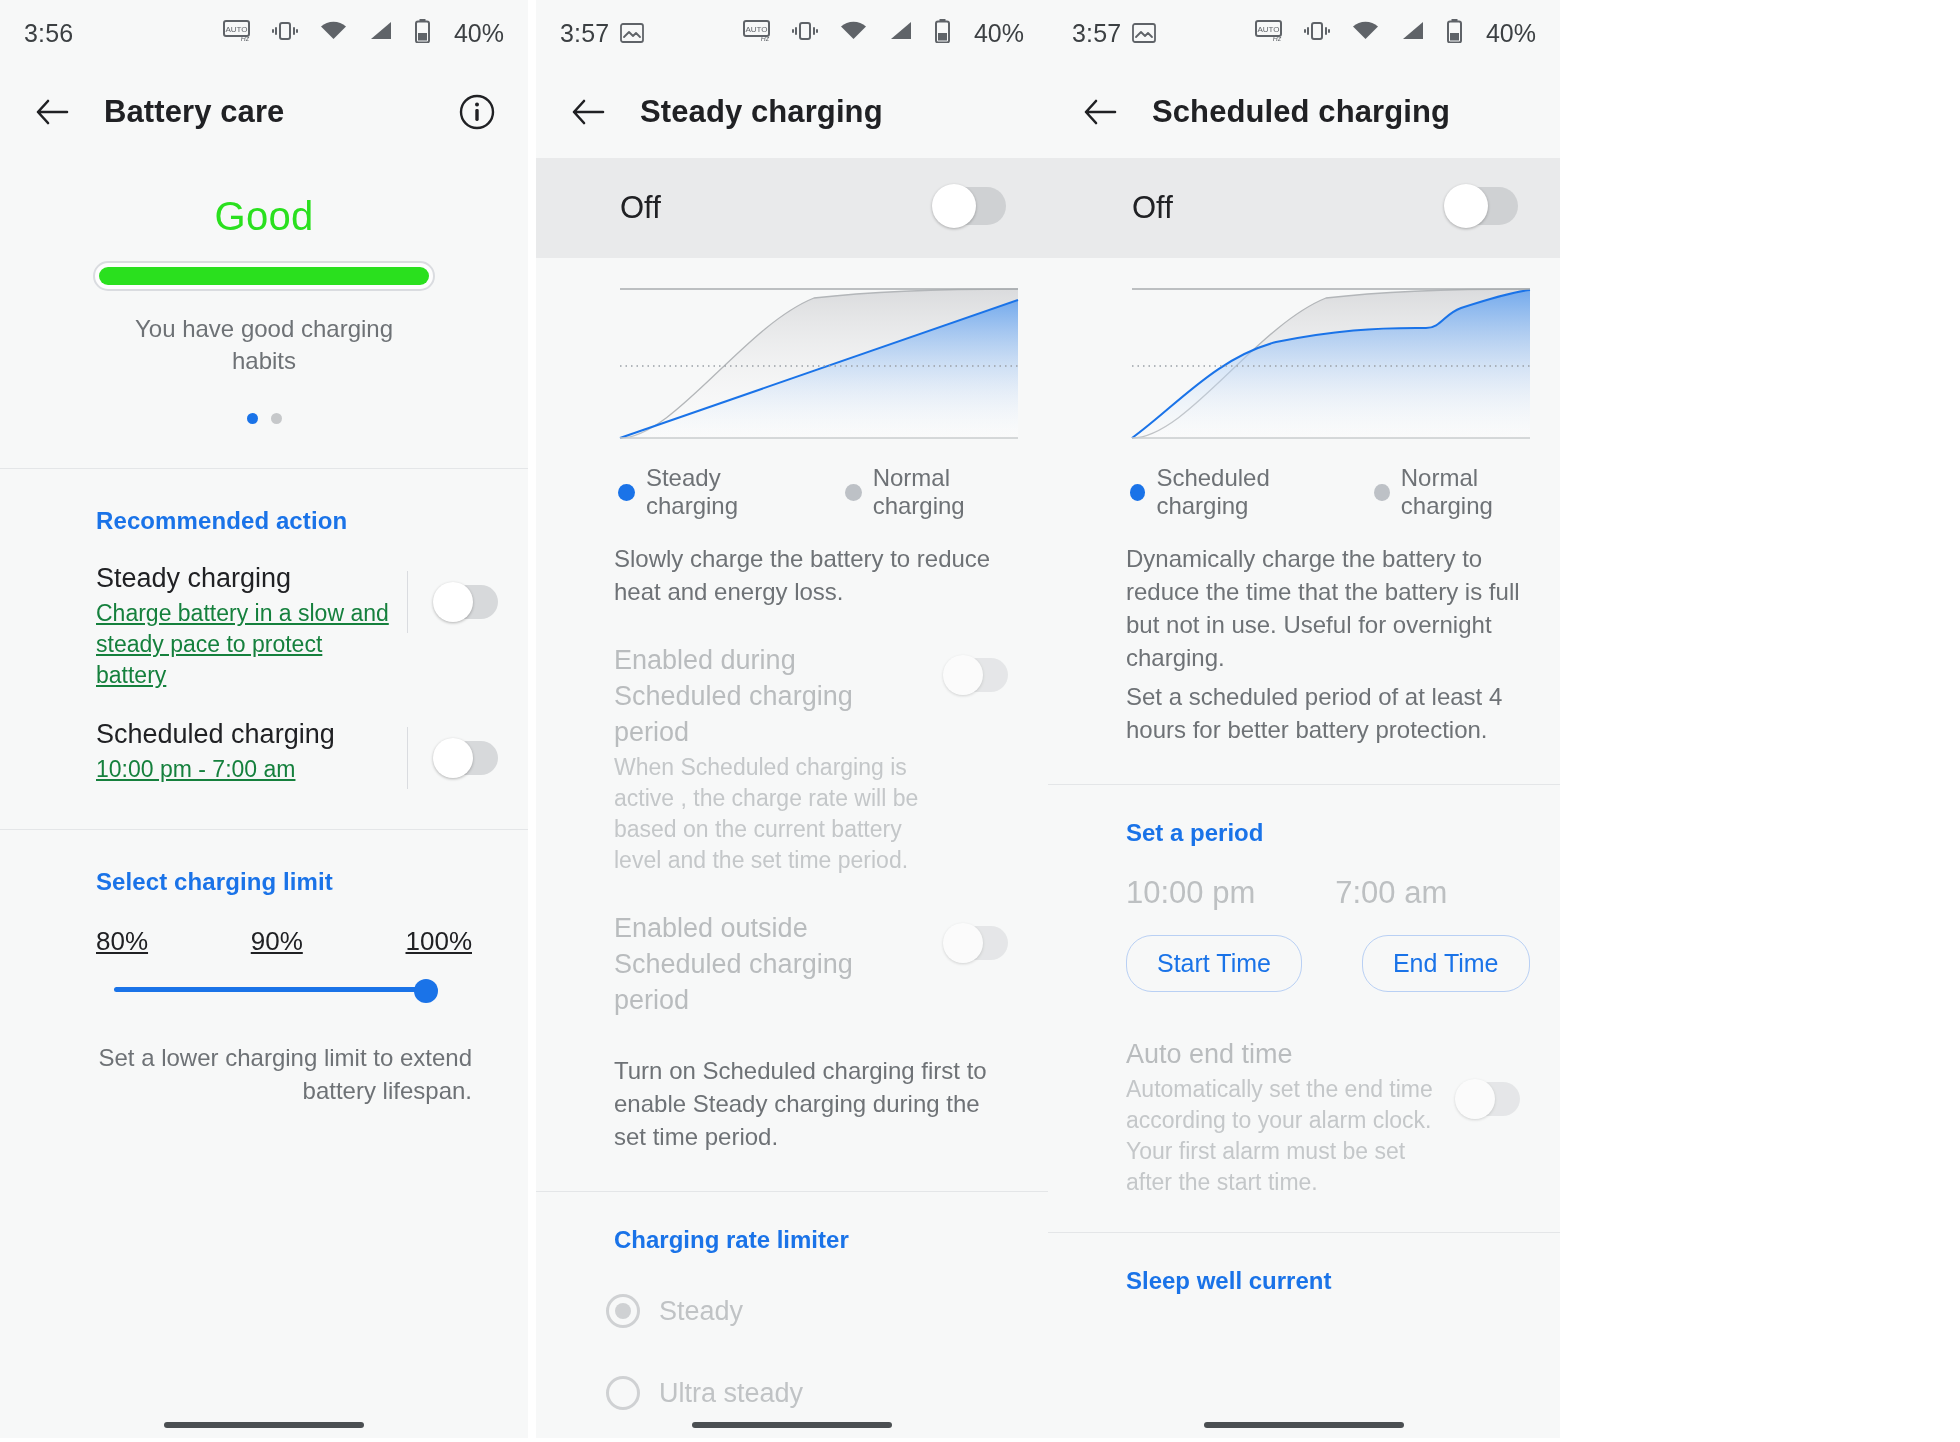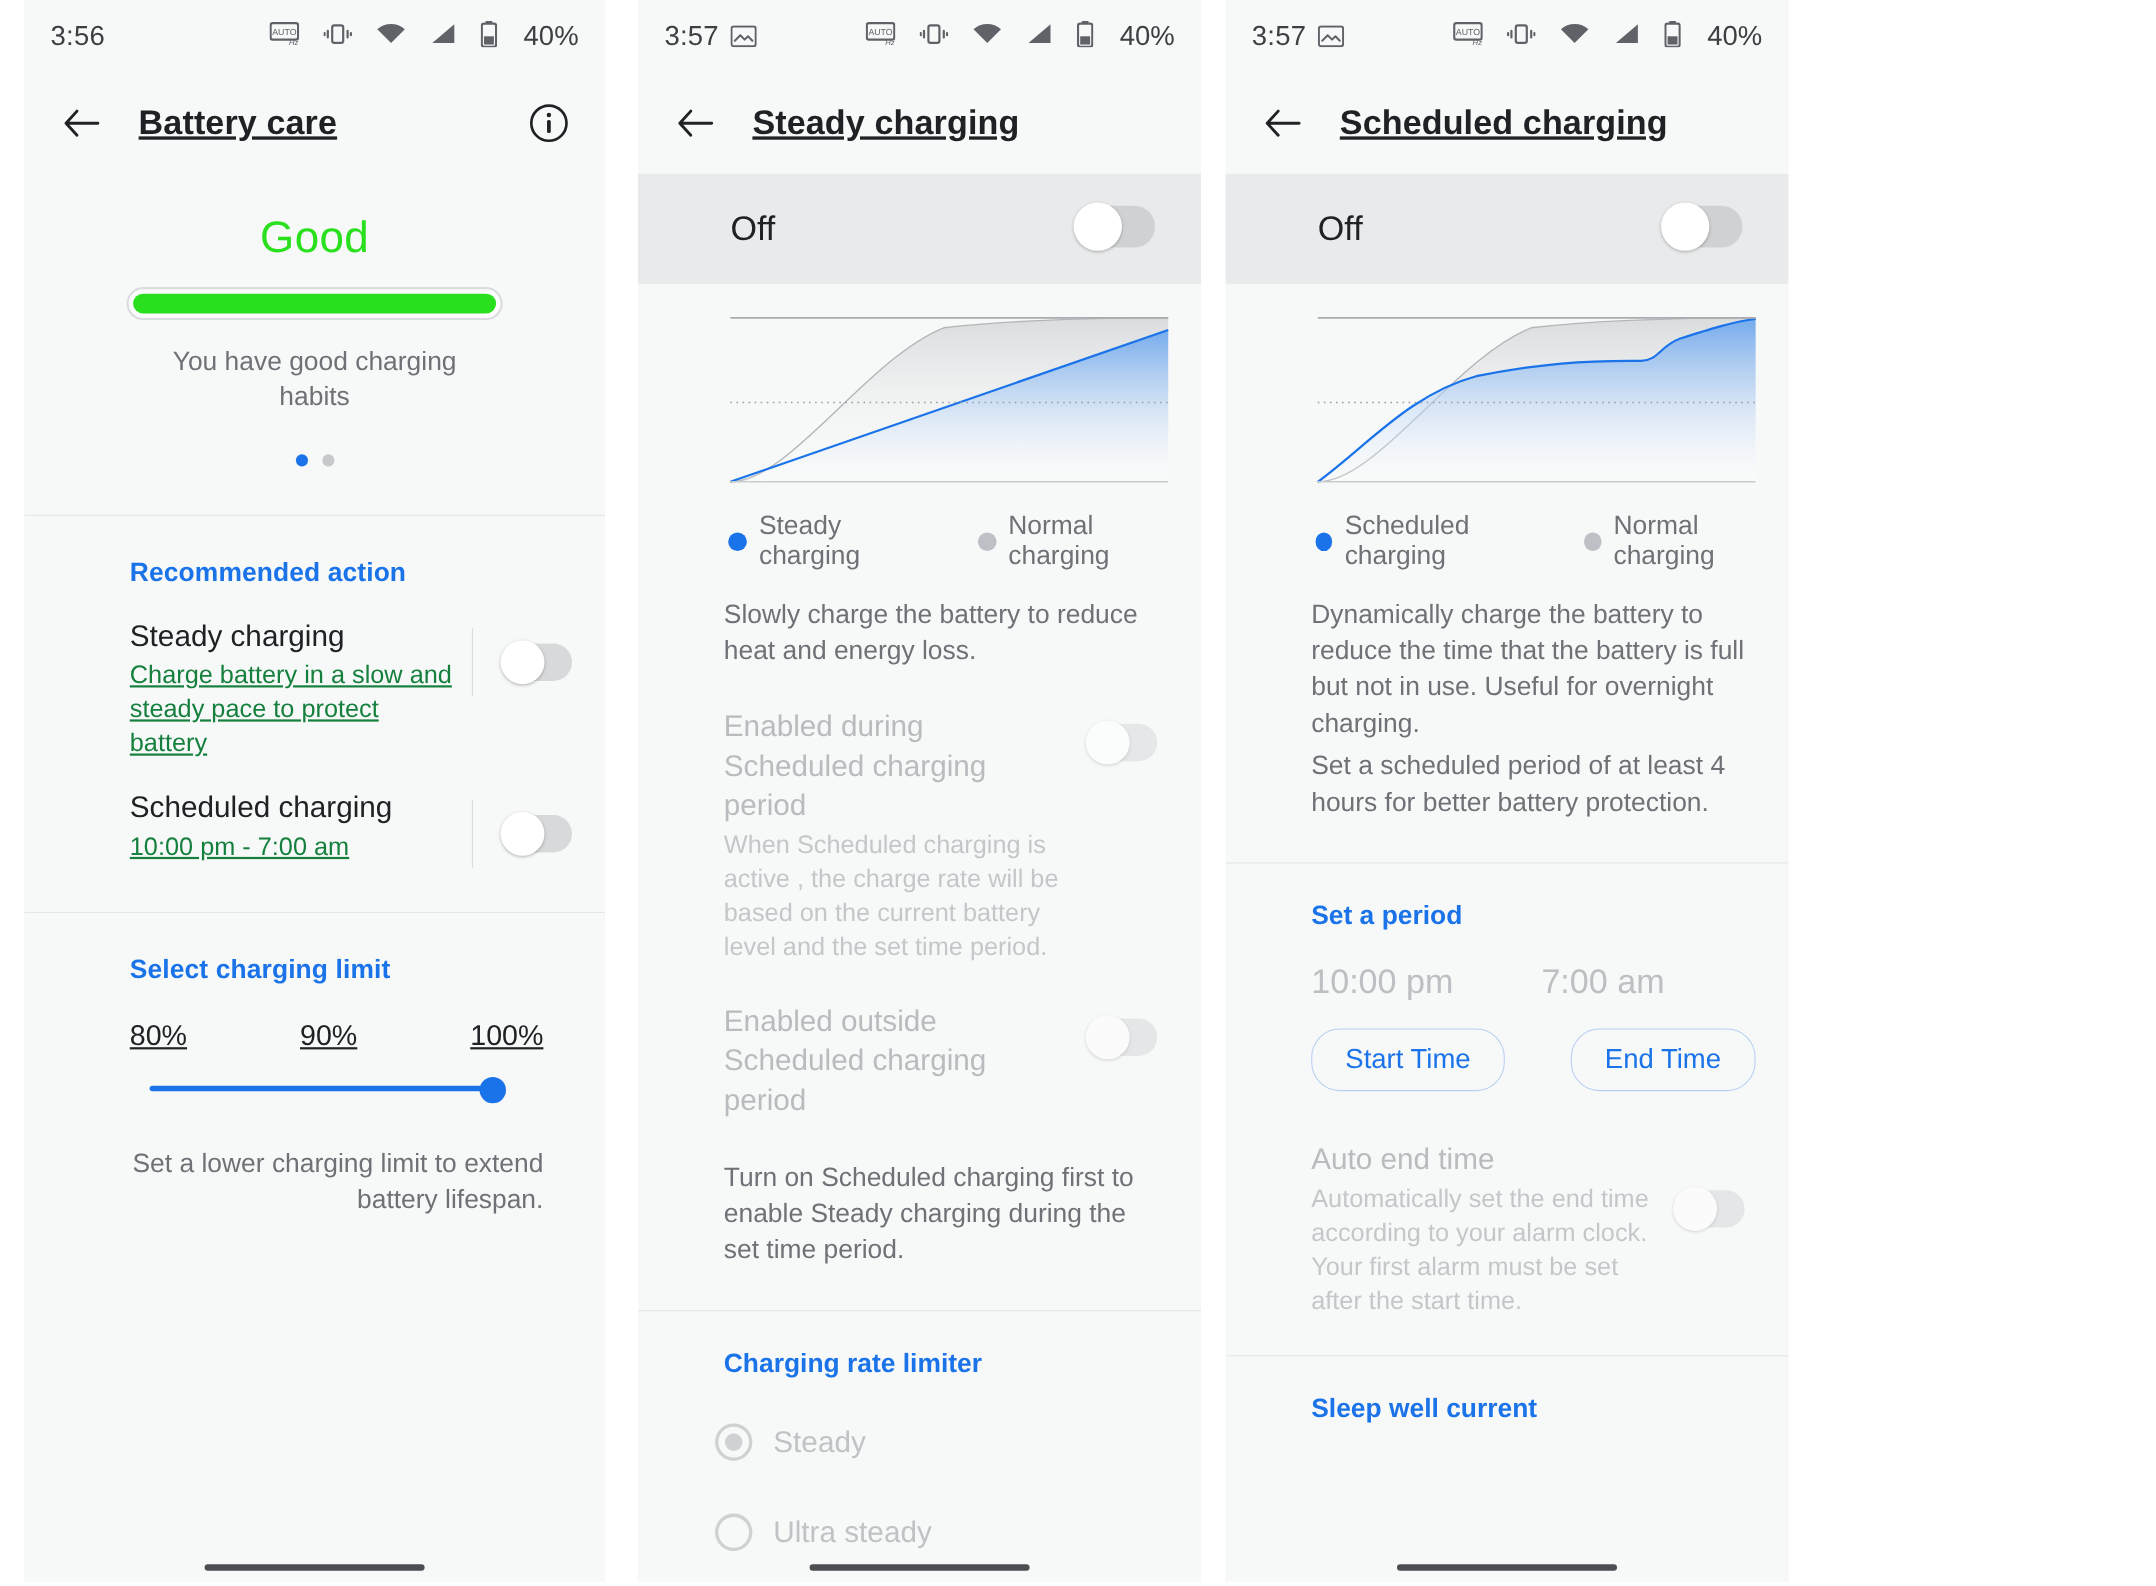--- a/index.html
+++ b/index.html
@@ -13,21 +13,20 @@
     display: flex;
     width: 1960px; height: 1442px;
     align-items: stretch;
   }
   .phone {
     position: relative;
     background: #f7f8f8;
     height: 1438px;
     overflow: hidden;
     flex: 0 0 auto;
-    margin-left: 22px;
   }
   .p1 { width: 528px; }
   .gap { flex: 0 0 8px; background: #ffffff; height: 1442px; }
   .p2 { width: 512px; }
   .p3 { width: 512px; }
 
   
   .statusbar {
     height: 66px;
     display: flex;
@@ -71,21 +70,20 @@
     display: flex; align-items: center; justify-content: center;
     flex: 0 0 52px;
     cursor: pointer;
   }
   .appbar .title {
     font-size: 31px;
     font-weight: 700;
     color: #202124;
     margin-left: 26px;
     letter-spacing: .1px;
-    text-decoration: underline;
   }
   .appbar .info {
     margin-left: auto;
     width: 46px; height: 46px;
     display: flex; align-items: center; justify-content: center;
   }
 
   
   .health {
     padding: 36px 0 0 0;

